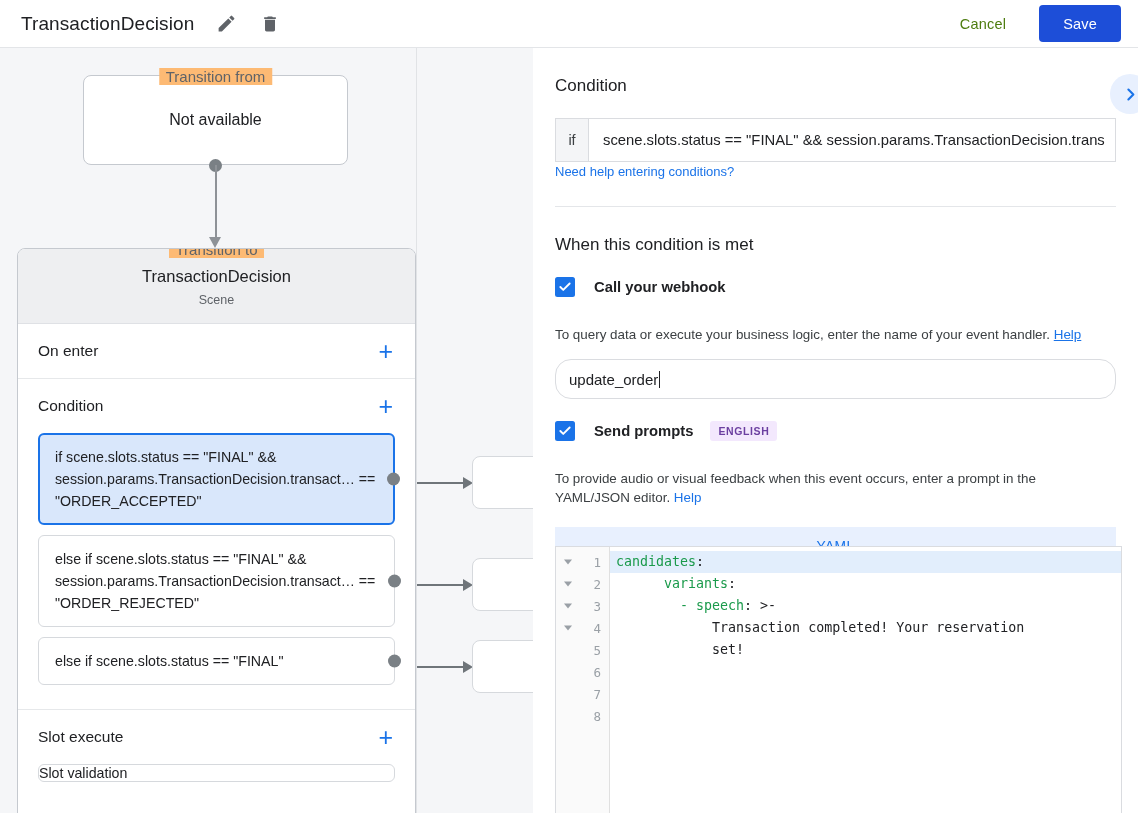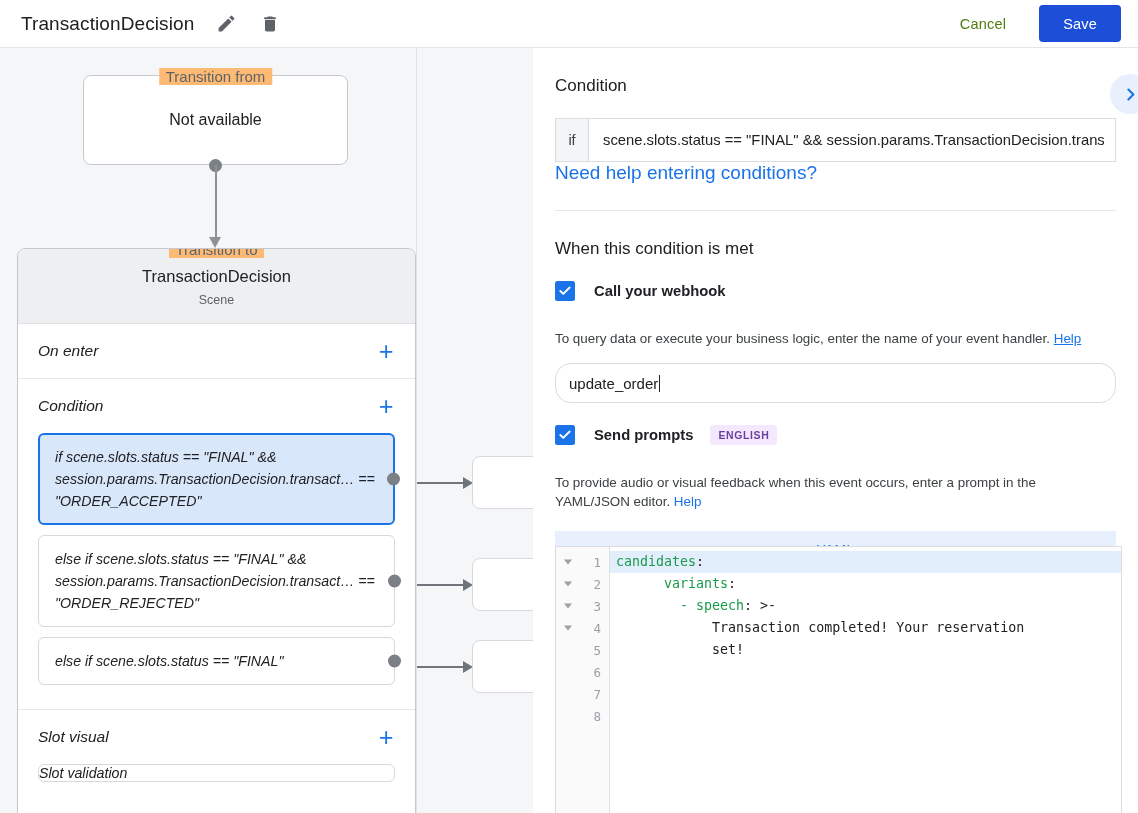--- a/index.html
+++ b/index.html
@@ -90,21 +90,21 @@
     left: 17px; top: 200px; width: 399px; height: 620px;
     background: #fff; overflow: hidden;
   }
   #card-to .scene-head {
     background: #eeeff1; padding: 18px 0 16px; text-align: center;
     border-bottom: 1px solid #dfe1e5;
   }
   .scene-name { font-size: 16.5px; color: #202124; }
   .scene-sub { font-size: 12.5px; color: #5f6368; margin-top: 7px; }
 
-  .section { border-bottom: 1px solid #e6e8ea; padding: 0 20px; font-style: italic; }
+  .section { border-bottom: 1px solid #e6e8ea; padding: 0 20px; }
   .section:last-child { border-bottom: none; }
   .section-head {
     display: flex; align-items: center; justify-content: space-between;
     height: 54px;
   }
   .section-title { font-size: 15.5px; color: #202124; }
   .plus-btn {
     color: #1a73e8; font-size: 25px; line-height: 1; cursor: pointer;
     font-weight: 300; padding: 0 2px; user-select: none;
   }
@@ -171,21 +171,21 @@
   .cond-if {
     width: 33px; background: #f4f5f7; border-right: 1px solid #dadce0;
     display: flex; align-items: center; justify-content: center;
     font-size: 14.5px; color: #3c4043;
   }
   .cond-val {
     flex: 1; display: flex; align-items: center; padding: 0 14px;
     font-size: 14.8px; color: #202124; white-space: nowrap; overflow: hidden;
   }
   .link { color: #1a73e8; text-decoration: none; cursor: pointer; }
-  .help-link { display: inline-block; font-size: 19px; }
+  .help-link { display: inline-block; font-size: 13px; }
   .divider {
     height: 1px; background: #e4e6e9; margin-top: 26px;
   }
 
   .cb-row { display: flex; align-items: center; margin-top: 22px; }
   .cbox {
     width: 20px; height: 20px; border-radius: 2.5px; background: #1a73e8;
     display: flex; align-items: center; justify-content: center;
     cursor: pointer; flex: 0 0 auto;
   }
@@ -319,21 +319,21 @@
           </div>
           <div class="cond-chip">
             <span>else if scene.slots.status == "FINAL"</span>
             <span class="chip-dot"></span>
           </div>
         </div>
       </div>
 
       <div class="section">
         <div class="section-head">
-          <span class="section-title">Slot visual</span>
+          <span class="section-title">Slot execute</span>
           <span class="plus-btn">+</span>
         </div>
         <div class="section-body">
           <div class="slot-chip">Slot validation</div>
         </div>
       </div>
     </div>
 
     <div class="edge" style="left:417px; top:434px; width:53px;"></div>
     <div class="edge-arrow" style="left:463px; top:429px;"></div>

